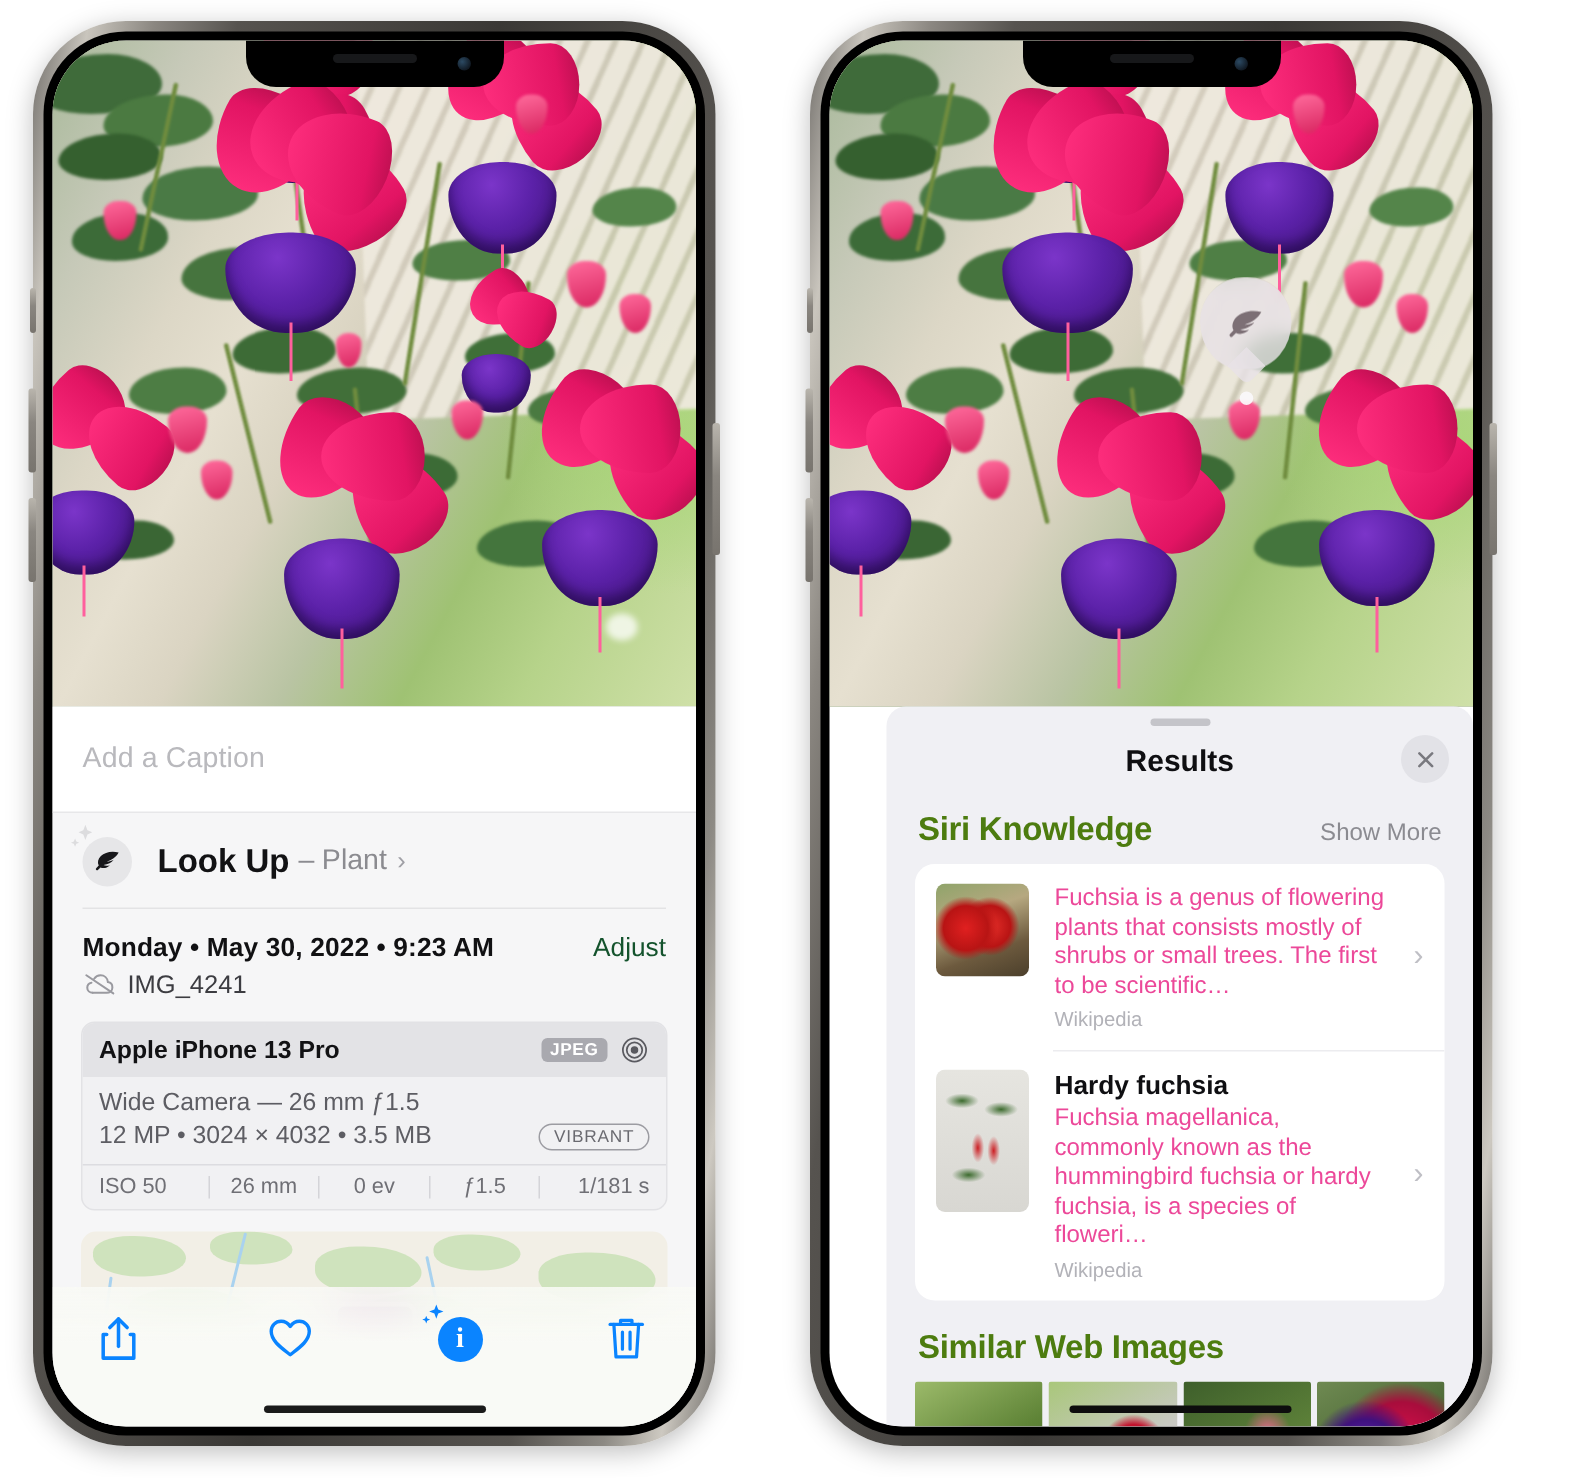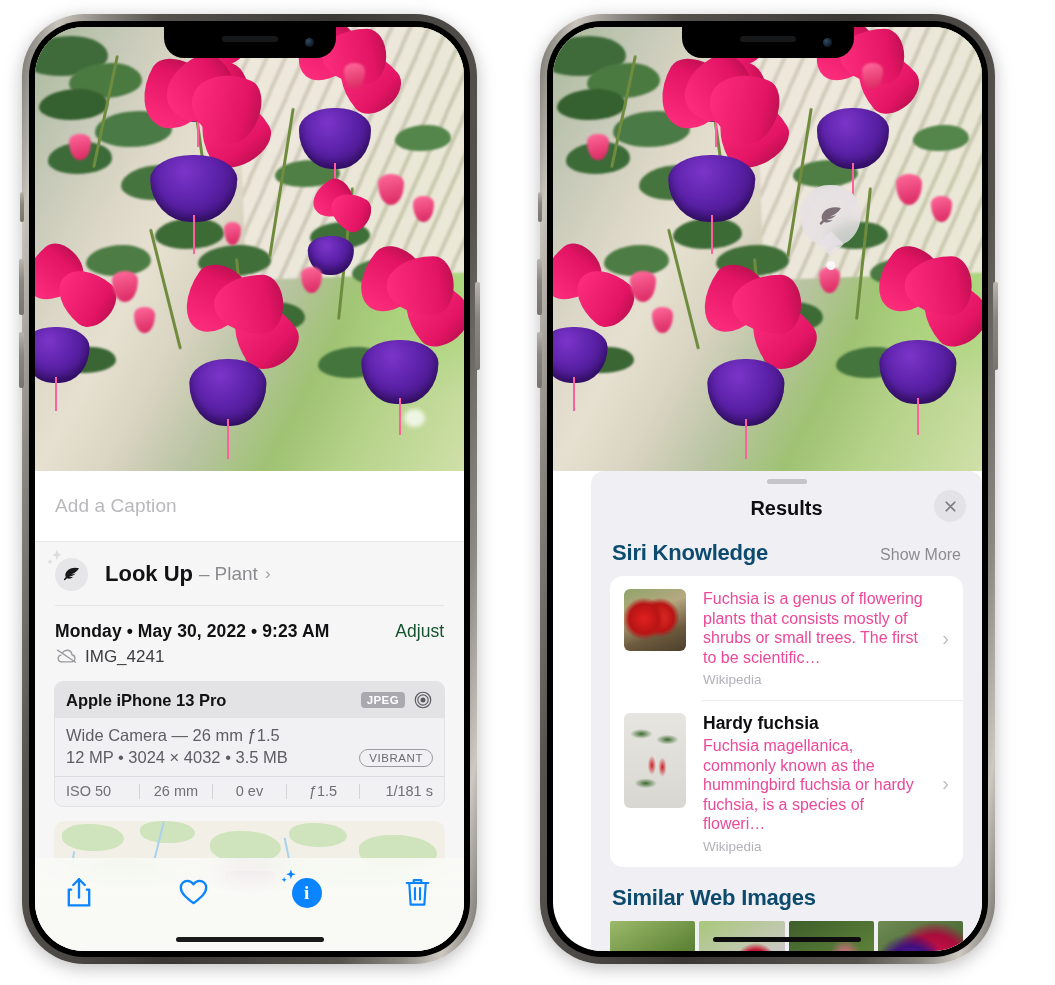--- a/index.html
+++ b/index.html
@@ -316,21 +316,21 @@
   .close-btn {
     position: absolute; right: 16px; top: 6px;
     width: 32px; height: 32px; border-radius: 50%;
     background: #e2e2e7; color: #79797f;
     display: flex; align-items: center; justify-content: center;
   }
   .sec-head {
     display: flex; align-items: baseline; justify-content: space-between;
     padding: 8px 21px 10px 21px;
   }
-  .sec-title { font-size: 22px; font-weight: bold; color: #0c4a6e; letter-spacing: -.2px; }
+  .sec-title { font-size: 22px; font-weight: bold; color: #4d7c0f; letter-spacing: -.2px; }
   .sec-action { font-size: 16px; color: #8b8b91; }
 
   .kcard {
     margin: 0 19px; background: #fff; border-radius: 13px; overflow: hidden;
   }
   .krow { display: flex; padding: 13px 12px 13px 14px; position: relative; }
   .krow + .krow::before {
     content: ""; position: absolute; left: 92px; right: 0; top: 0; height: 1px;
     background: #ececef;
   }

